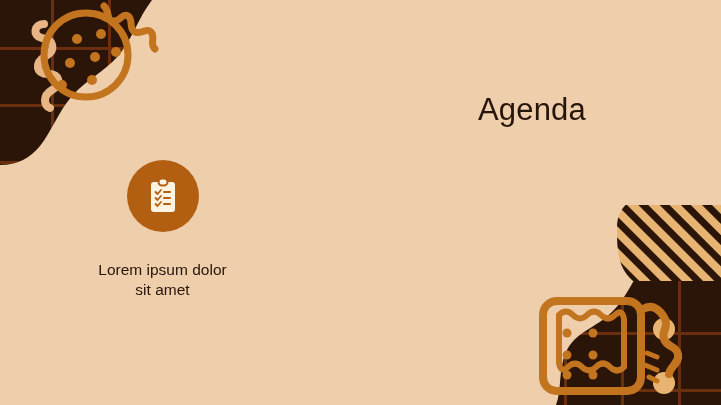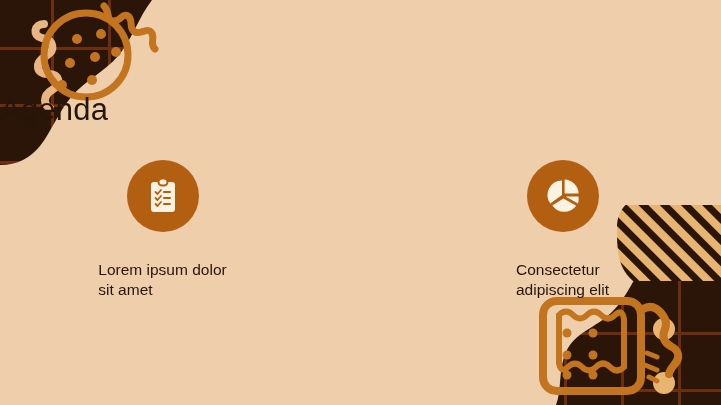--- a/index.html
+++ b/index.html
@@ -50,21 +50,21 @@
     position: absolute;
     inset: 0;
     z-index: 20;
   }
 
   .slide-title {
     position: absolute;
     top: 92px;
     left: 0;
     width: 586px;
-    text-align: left;
+    text-align: right;
     font-size: 31px;
     font-weight: 400;
     color: #26150b;
     letter-spacing: 0.2px;
   }
 
   .agenda-row {
     position: absolute;
     top: 160px;
     left: 70px;
@@ -90,21 +90,21 @@
     align-items: center;
     justify-content: center;
   }
   .icon-circle svg { display: block; }
 
   .item-label {
     margin-top: 28px;
     font-size: 15.5px;
     line-height: 1.32;
     color: #26150b;
-    text-align: left;
+    text-align: center;
     white-space: pre-line;
   }
 </style>
 </head>
 <body>
 
 <div id="slide">
 
   <div class="grid-bg"></div>
 
@@ -201,29 +201,17 @@
             <path d="M11.5 21 l 2 2 l 3.5 -4" stroke="#b35f12" stroke-width="1.8" fill="none" stroke-linecap="round" stroke-linejoin="round"></path>
             <rect x="19" y="20" width="8" height="2" rx="1" fill="#b35f12"></rect>
             <path d="M11.5 27 l 2 2 l 3.5 -4" stroke="#b35f12" stroke-width="1.8" fill="none" stroke-linecap="round" stroke-linejoin="round"></path>
             <rect x="19" y="26" width="8" height="2" rx="1" fill="#b35f12"></rect>
           </svg>
         </div>
         <div class="item-label">Lorem ipsum dolor
 sit amet</div>
       </div>
 
-      <div class="agenda-item">
-        <div class="icon-circle">
-          <svg width="36" height="36" viewBox="0 0 36 36">
-            <path d="M17 17 L 17 2.4 A 14.6 14.6 0 0 0 5.3 25.6 Z" fill="#fdf3e3"></path>
-            <path d="M19.6 15.4 L 33.6 15.4 A 14.6 14.6 0 0 0 19.6 1.6 Z" fill="#fdf3e3"></path>
-            <path d="M20.6 18.5 L 33 25.6 A 14.6 14.6 0 0 0 33.5 18.5 Z" fill="#fdf3e3"></path>
-            <path d="M18.4 20.4 L 31.2 27.7 A 14.6 14.6 0 0 1 7.3 27.6 Z" fill="#fdf3e3"></path>
-          </svg>
-        </div>
-        <div class="item-label">Consectetur
-adipiscing elit</div>
-      </div>
 
 
     </div>
   </div>
 </div>
 
 </body></html>

